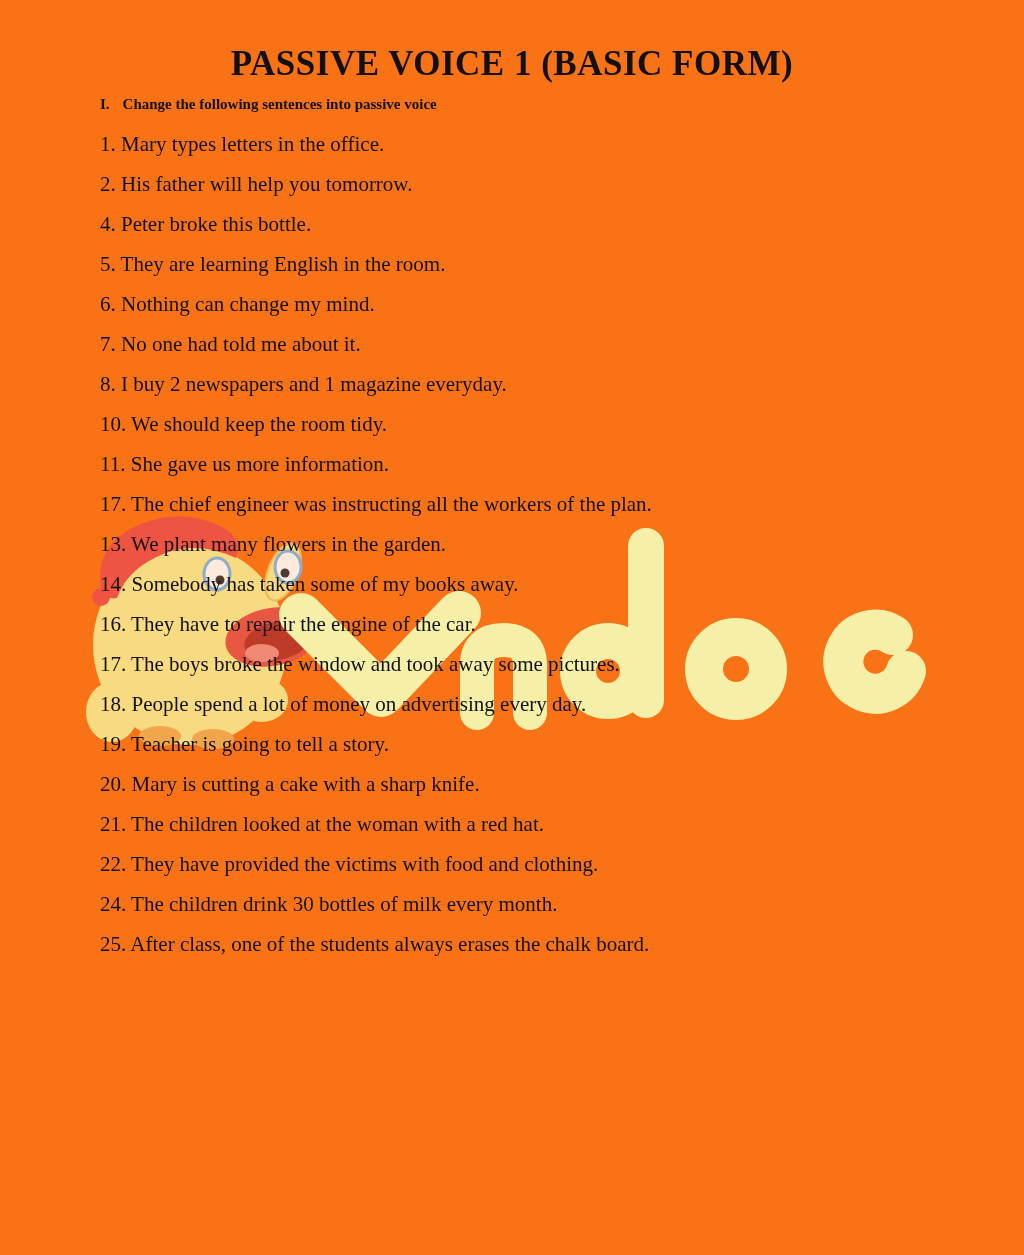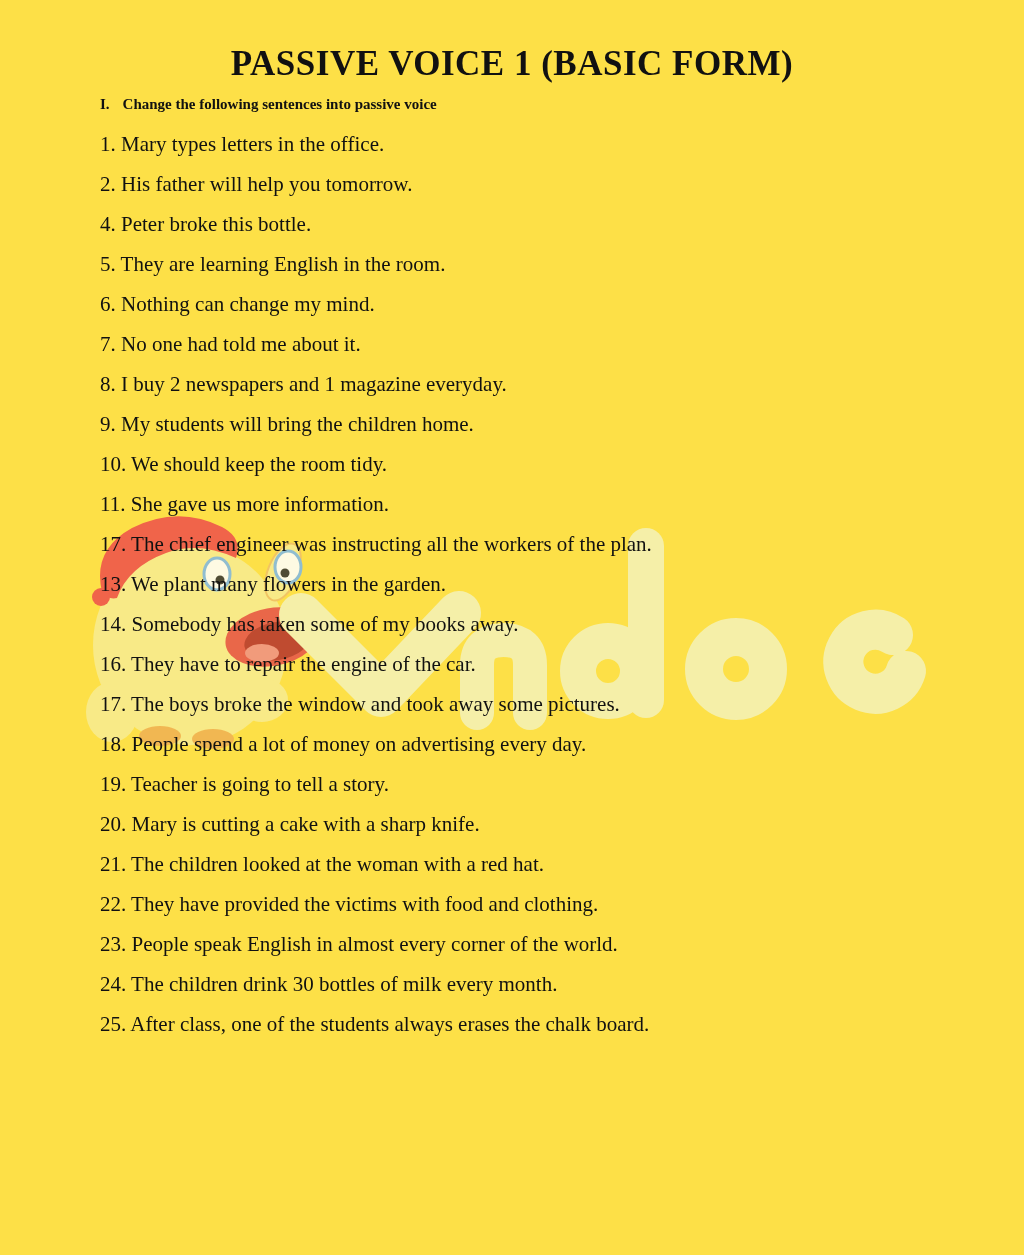--- a/index.html
+++ b/index.html
@@ -4,21 +4,21 @@
 <style>
   html,body{margin:0;padding:0;}
   body{
     width:1024px;height:1255px;
     background:#ffffff;
     font-family:"Liberation Serif", serif;
     color:var(--text,#111111);
   }
   .page{
     position:relative;width:1024px;height:1255px;
-    background:#fde047;overflow:hidden;
+    background:#f97316;overflow:hidden;
   }
   .watermark{
     position:absolute;left:0;top:0;width:1024px;height:1255px;
     pointer-events:none;
   }
   .wm-letters path,.wm-letters circle{
     stroke:var(--wm-letter,#f5efa8);
     fill:none;stroke-linecap:round;stroke-linejoin:round;
   }
   .content{
@@ -88,33 +88,31 @@
       </div>
 
       <div id="sentence-list">
           <div class="line">1. Mary types letters in the office.</div>
           <div class="line">2. His father will help you tomorrow.</div>
           <div class="line">4. Peter broke this bottle.</div>
           <div class="line">5. They are learning English in the room.</div>
           <div class="line">6. Nothing can change my mind.</div>
           <div class="line">7. No one had told me about it.</div>
           <div class="line">8. I buy 2 newspapers and 1 magazine everyday.</div>
-          <div class="line">9. My students will bring the children home.</div>
           <div class="line">10. We should keep the room tidy.</div>
           <div class="line">11. She gave us more information.</div>
           <div class="line">17. The chief engineer was instructing all the workers of the plan.</div>
           <div class="line">13. We plant many flowers in the garden.</div>
           <div class="line">14. Somebody has taken some of my books away.</div>
           <div class="line">16. They have to repair the engine of the car.</div>
           <div class="line">17. The boys broke the window and took away some pictures.</div>
           <div class="line">18. People spend a lot of money on advertising every day.</div>
           <div class="line">19. Teacher is going to tell a story.</div>
           <div class="line">20. Mary is cutting a cake with a sharp knife.</div>
           <div class="line">21. The children looked at the woman with a red hat.</div>
           <div class="line">22. They have provided the victims with food and clothing.</div>
-          <div class="line">23. People speak English in almost every corner of the world.</div>
           <div class="line">24. The children drink 30 bottles of milk every month.</div>
           <div class="line">25. After class, one of the students always erases the chalk board.</div>
         </div>
 
     </div>
   </div>
 </div>
 
 </body></html>

